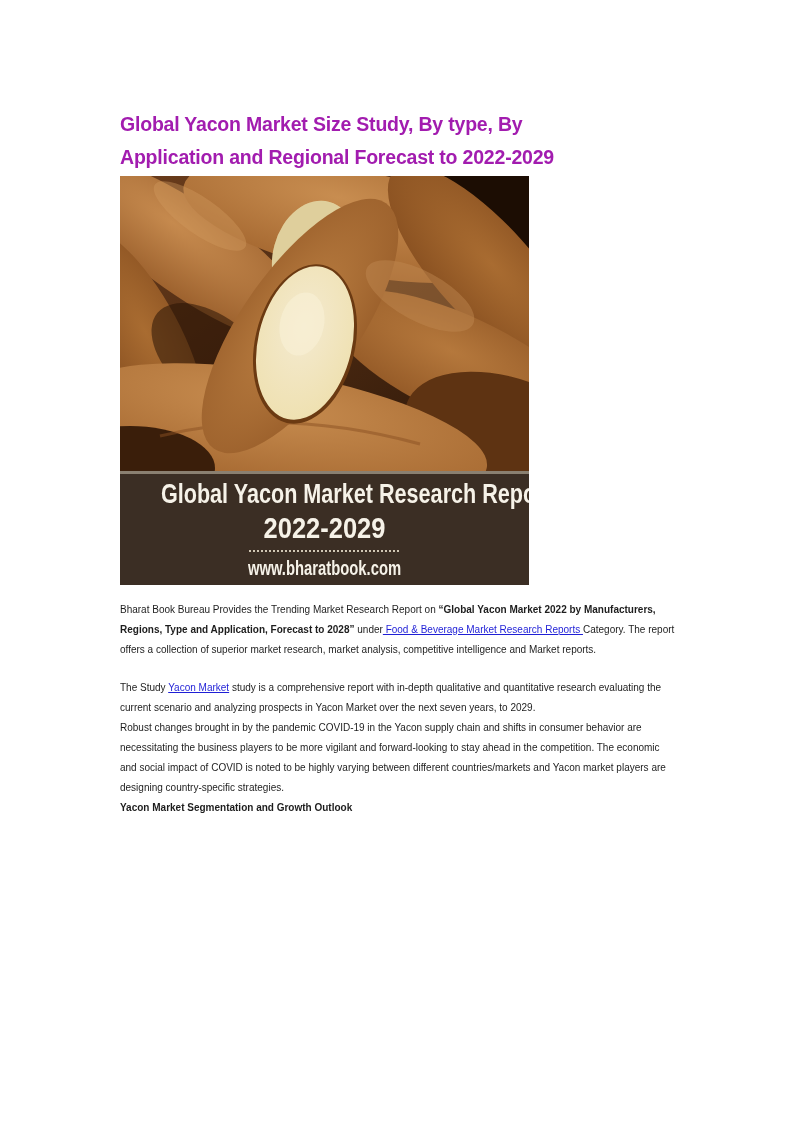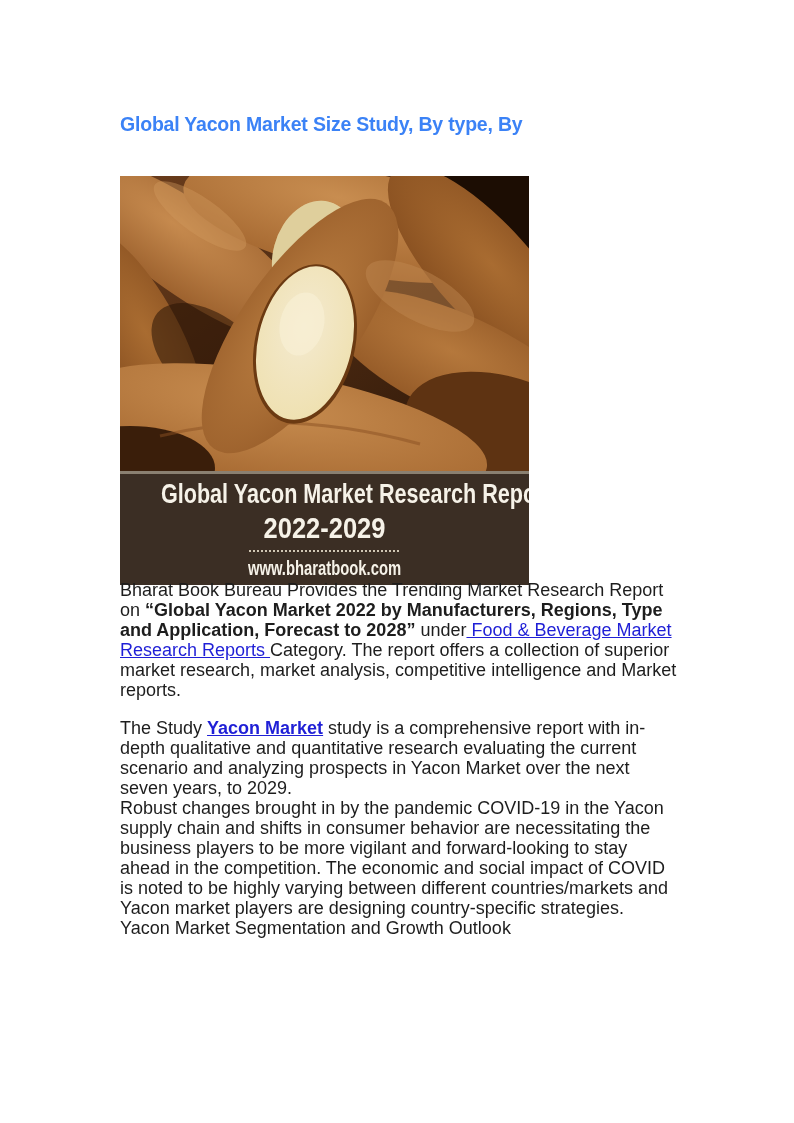--- a/index.html
+++ b/index.html
@@ -7,21 +7,21 @@
     position:relative;
     width:794px;height:1123px;
     background:#ffffff;
     font-family:"Liberation Sans", sans-serif;
     overflow:hidden;
   }
   
   .doc-title{
     position:absolute;left:120px;top:95px;width:580px;
     font-size:19.5px;font-weight:700;line-height:33px;
-    color:#3b82f6;letter-spacing:-0.2px;
+    color:#a21caf;letter-spacing:-0.2px;
   }
   .doc-title .tline{display:block;}
   
   .hero{
     position:absolute;left:120px;top:176px;width:409px;height:409px;
   }
   .hero .photo{width:409px;height:295px;display:block;}
   .hero .banner{
     width:409px;height:111px;
     background:#3b2e24;
@@ -41,37 +41,38 @@
   .banner .dots{
     width:152px;height:2px;margin:4px auto 4px auto;
     background:repeating-linear-gradient(90deg,#cfc5b2 0 2px,transparent 2px 4px);
   }
   .banner .bl3{
     font-size:20px;font-weight:700;line-height:24px;
     transform:scaleX(0.74);transform-origin:50% 50%;white-space:nowrap;
   }
   
   .text-block{
-    position:absolute;left:120px;top:580px;width:557px;
-    font-size:18px;line-height:20px;color:#1d1d1d;
+    position:absolute;left:120px;top:600px;width:557px;
+    font-size:10px;line-height:20px;color:#1d1d1d;
   }
   .text-block p{margin:0;}
   .p2{margin-top:18px !important;}
-  .section-heading{margin-top:20px;font-weight:400;}
+  .section-heading{margin-top:20px;font-weight:700;}
   b{font-weight:700;}
   a.lnk{color:#1f1fd6;text-decoration:underline;cursor:pointer;}
-  a.lnk.bold{font-weight:700;}
+  a.lnk.bold{font-weight:400;}
 </style>
 </head>
 <body>
 
 <div class="page">
 
   <h1 class="doc-title">
     <span class="tline">Global Yacon Market Size Study, By type, By</span>
+    <span class="tline">Application and Regional Forecast to 2022-2029</span>
   </h1>
 
   <div class="hero">
     <svg class="photo" viewBox="0 0 409 295" preserveAspectRatio="none">
       <defs>
         <linearGradient id="gbg" x1="0" y1="0" x2="1" y2="1">
           <stop offset="0" stop-color="#6b3d1c"></stop>
             <stop offset="1" stop-color="#2a1507"></stop>
         </linearGradient>
         <radialGradient id="g1" cx="0.4" cy="0.35" r="0.9">

